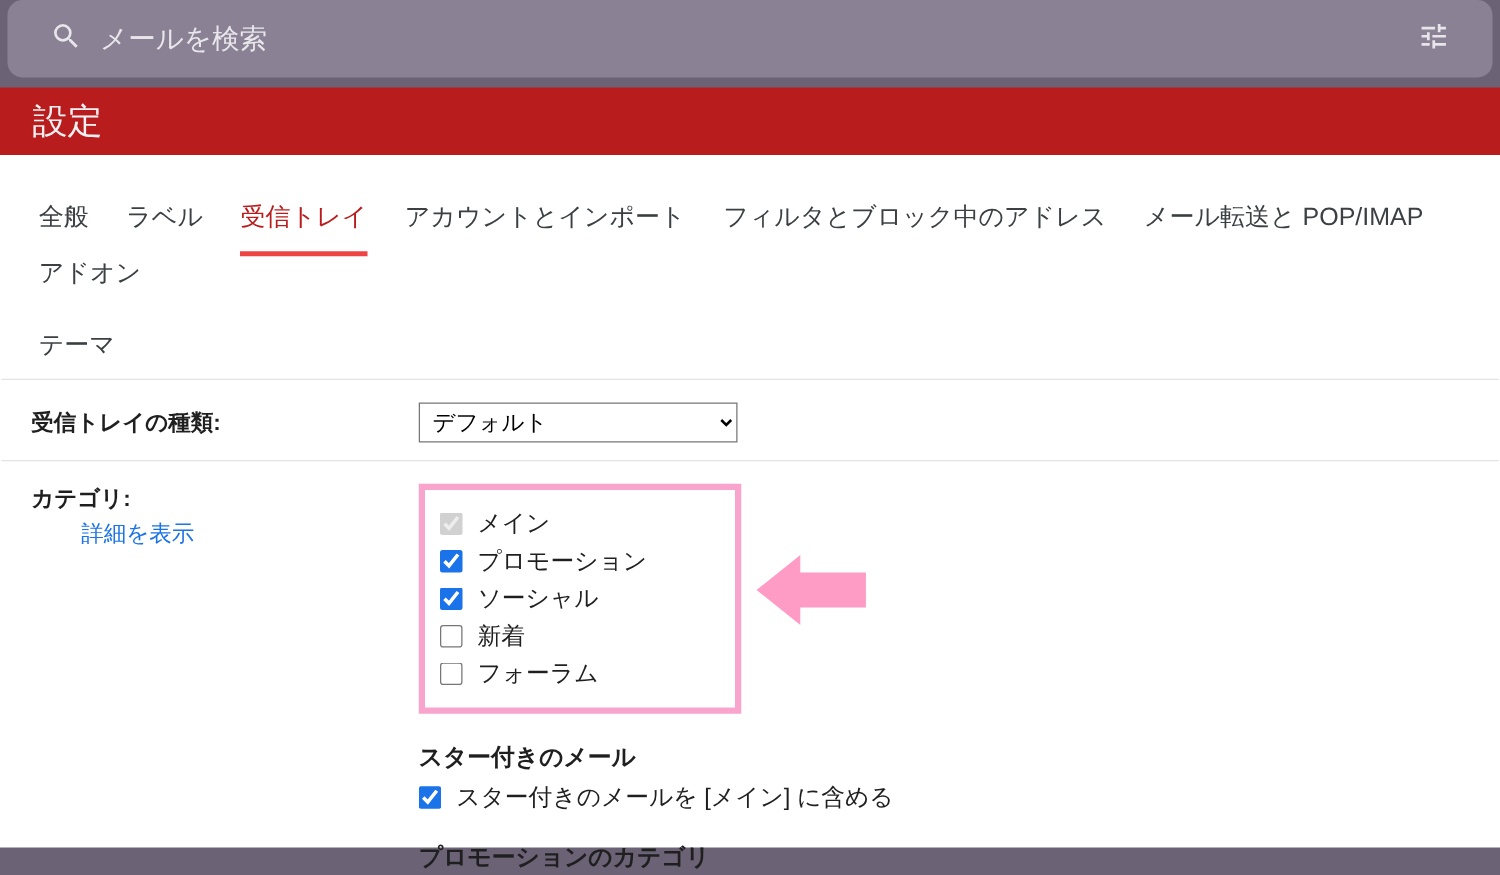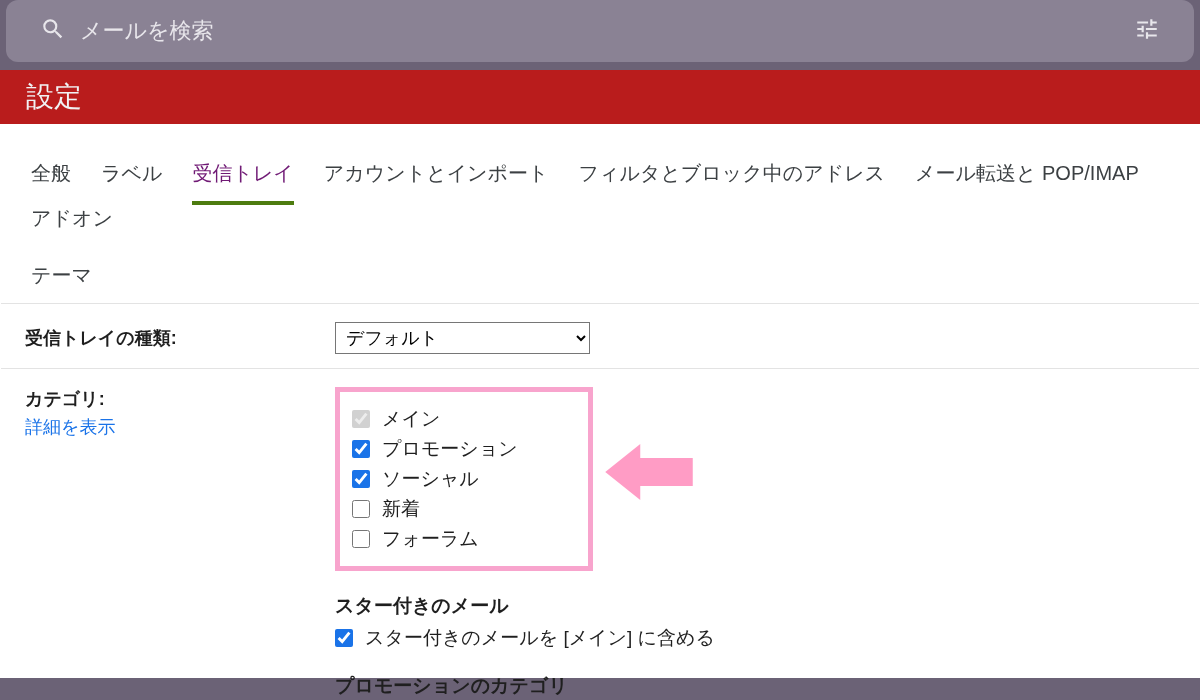--- a/index.html
+++ b/index.html
@@ -49,22 +49,22 @@
       font-size: 20px;
       color: #3c4043;
     }
     .tab-item {
       margin-right: 30px;
       padding-bottom: 14px;
       cursor: pointer;
       white-space: nowrap;
     }
     .tab-item.active {
-      color: #701a75;
-      border-bottom: 4px solid #4d7c0f;
+      color: #b91c1c;
+      border-bottom: 4px solid #ef4444;
       font-weight: 500;
     }
     .tabs-row-2 {
       display: flex;
       padding: 16px 30px 14px 30px;
       font-size: 20px;
       color: #3c4043;
       border-bottom: 1px solid #e3e3e3;
     }
 
@@ -84,20 +84,21 @@
     .setting-label {
       font-weight: bold;
       font-size: 18px;
       color: #1f1f1f;
     }
     .setting-link {
       color: #1a73e8;
       font-size: 18px;
       cursor: pointer;
       margin-top: 4px;
+      margin-left: 40px;
     }
     .setting-value-col {
       flex: 1;
       position: relative;
     }
 
     .inbox-type-select {
       font-size: 18px;
       padding: 4px 6px;
       width: 255px;

